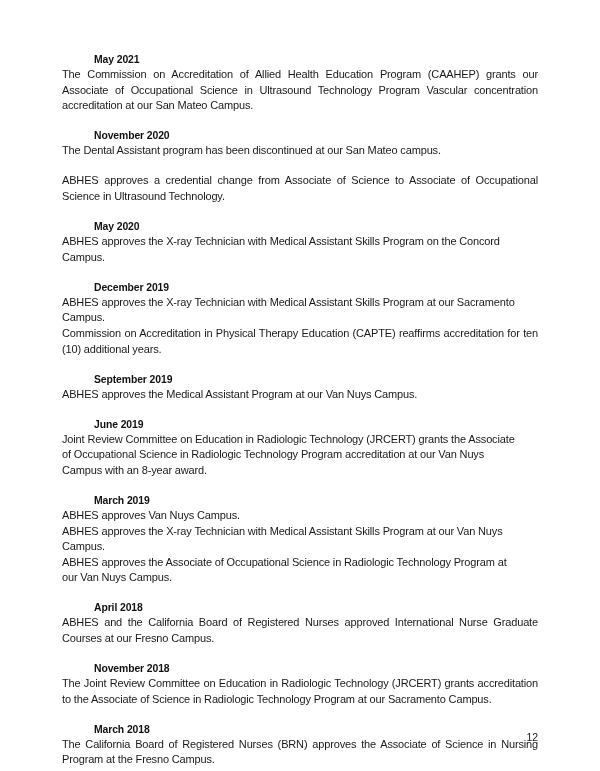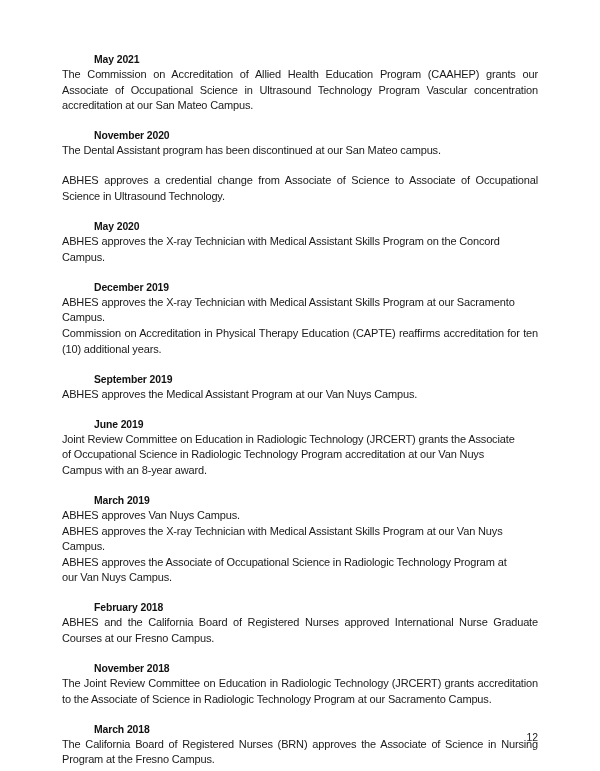--- a/index.html
+++ b/index.html
@@ -96,21 +96,21 @@
   </div>
 
   <div class="entry">
     <div class="entry-date">March 2019</div>
     <p class="entry-line left">ABHES approves Van Nuys Campus.</p>
     <p class="entry-line left">ABHES approves the X-ray Technician with Medical Assistant Skills Program at our Van Nuys Campus.</p>
     <p class="entry-line left" style="width:450px">ABHES approves the Associate of Occupational Science in Radiologic Technology Program at our Van Nuys Campus.</p>
   </div>
 
   <div class="entry">
-    <div class="entry-date">February 2018</div>
+    <div class="entry-date">April 2018</div>
     <p class="entry-line justify">ABHES and the California Board of Registered Nurses approved International Nurse Graduate Courses at our Fresno Campus.</p>
   </div>
 
   <div class="entry">
     <div class="entry-date">November 2018</div>
     <p class="entry-line justify">The Joint Review Committee on Education in Radiologic Technology (JRCERT) grants accreditation to the Associate of Science in Radiologic Technology Program at our Sacramento Campus.</p>
   </div>
 
   <div class="entry">
     <div class="entry-date">March 2018</div>

